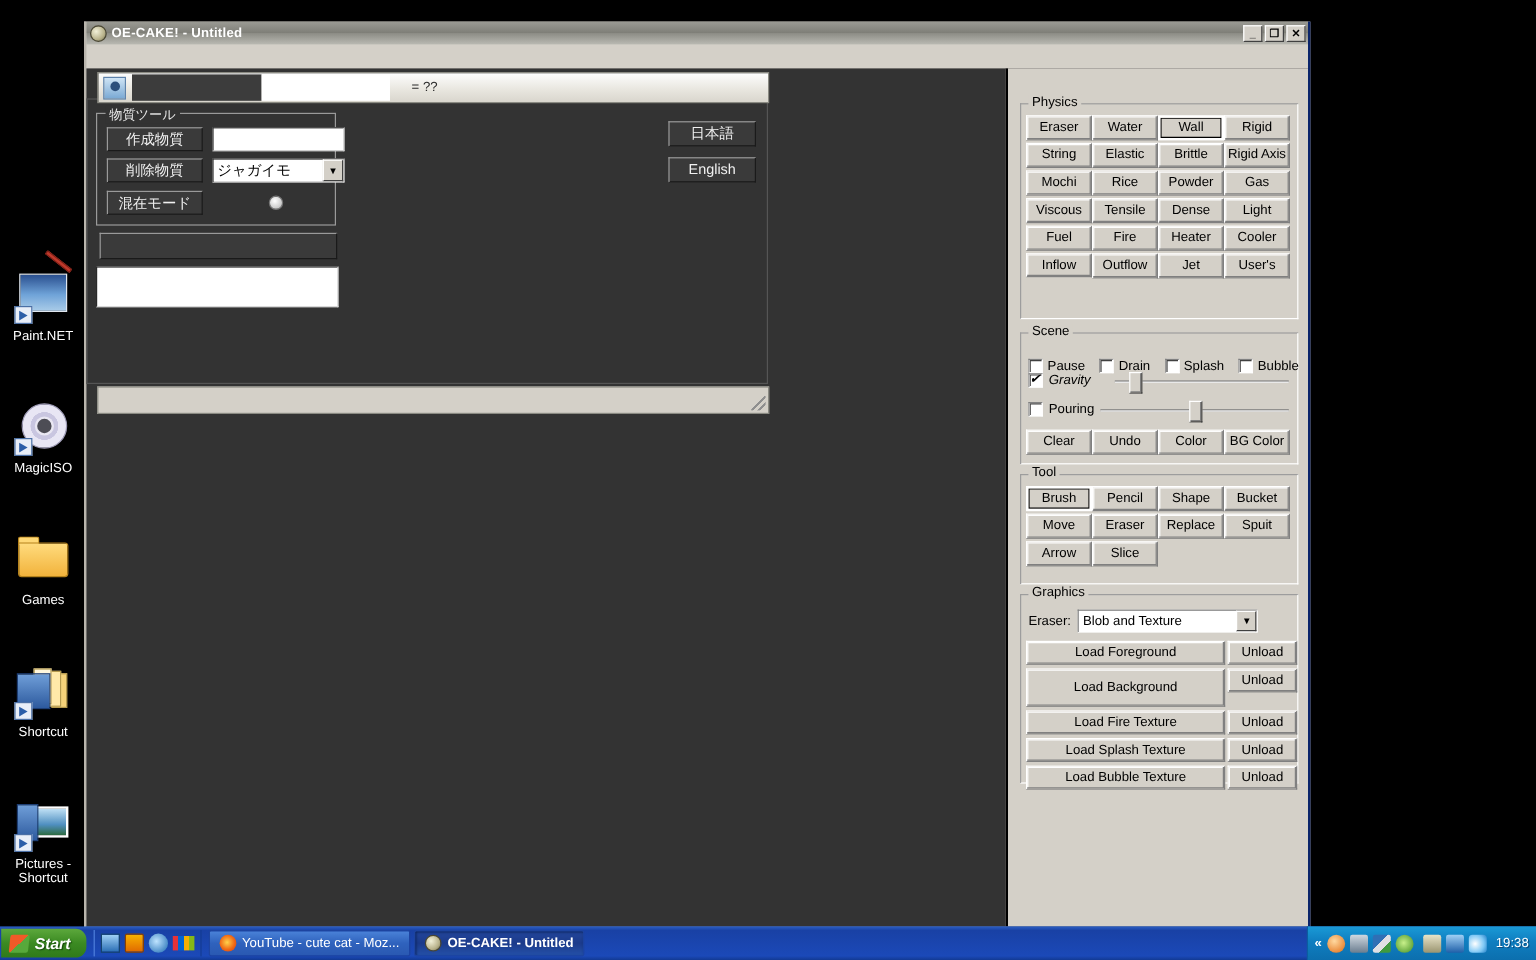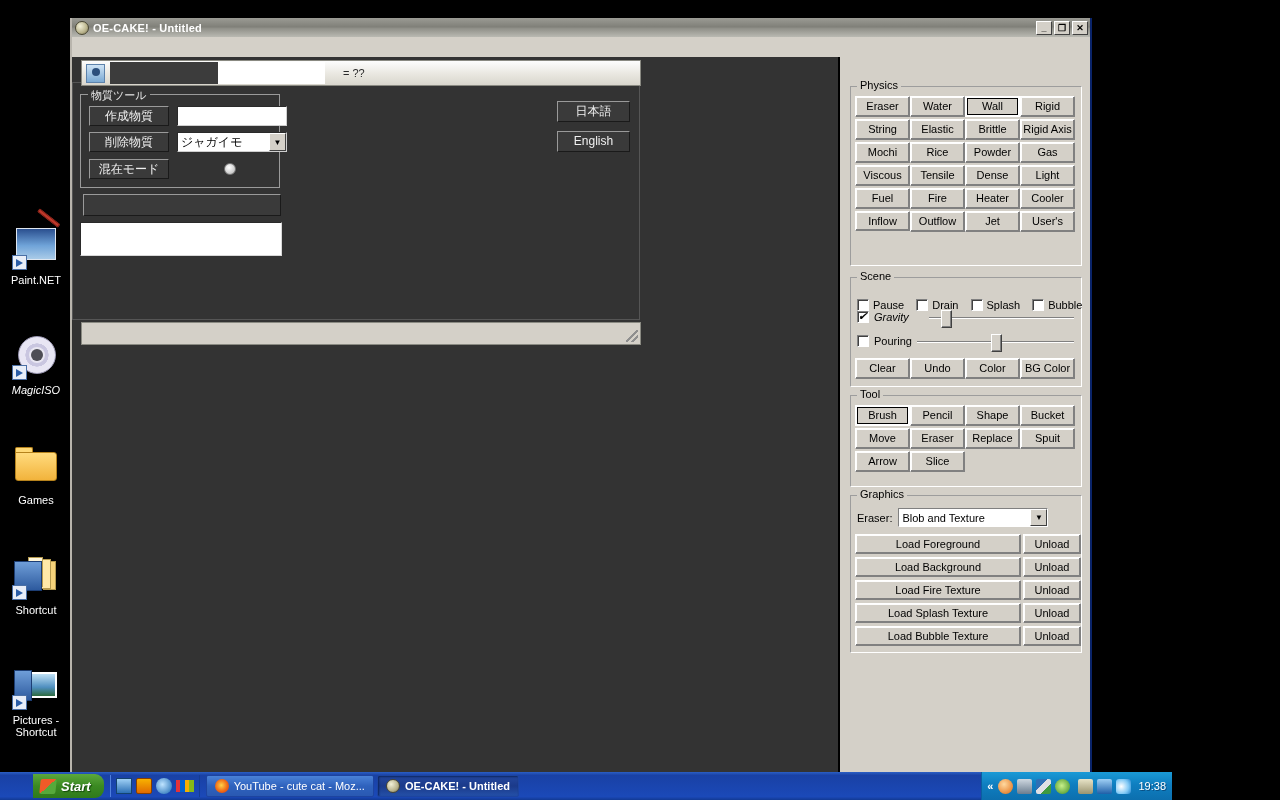--- a/index.html
+++ b/index.html
@@ -158,23 +158,23 @@
   .cb.on:after{ content:"✔"; position:absolute; left:0px; top:-3px;
      font-size:11px; color:#000; line-height:14px;}
   .slider{ position:relative; height:14px; }
   .slider .trk{ position:absolute; left:0; right:0; top:6px; height:2px;
      background:#808080; border-bottom:1px solid #fff;}
   .slider .thm{ position:absolute; top:-1px; width:11px; height:18px; background:#d4d0c8;
      border:1px solid; border-color:#fff #404040 #404040 #fff;
      box-shadow:inset -1px -1px 0 #808080;}
 
   
-  #taskbar{ position:absolute; left:0; bottom:0; width:1172px; height:28px;
+  #taskbar{ position:absolute; left:0; bottom:0; width:1280px; height:28px;
      background:linear-gradient(#2b5fc4,#1941a5 12%,#1b49b8 88%,#123a94);
-     display:flex; align-items:center;padding-left:32px; }
+     display:flex; align-items:center; }
   #start{ height:24px; margin-left:1px; padding:0 13px 0 7px;
      background:linear-gradient(#5ca83c,#3b8a22 50%,#2f7a1a);
      border-radius:0 9px 9px 0; color:#fff; font-weight:bold; font-size:13px;
      display:flex;align-items:center;gap:5px; font-style:italic;
      text-shadow:1px 1px 1px #14470a;}
   #start .flag{ width:16px;height:15px; background:
      linear-gradient(135deg,#f05a28 0 50%, #57a93b 50% 100%);
      border-radius:2px; transform:skewX(-6deg); flex:0 0 auto;}
   .ql{ display:flex; align-items:center; gap:4px; margin:0 6px; padding:0 5px;
      border-left:1px solid #4f7fdd; border-right:1px solid #143c94; height:22px;}
@@ -200,21 +200,21 @@
 
   <div class="desk-icon ico-paint" style="left:0px; top:222px;">
     <div class="glyph">
       <div class="pic"></div>
         <div class="brush"></div>
       <div class="shortcut-arrow"></div>
     </div>
     <span class="lbl">Paint.NET</span>
   </div>
 
-  <div class="desk-icon ico-cd" style="left:0px; top:332px;font-style:italic;">
+  <div class="desk-icon ico-cd" style="left:0px; top:332px;">
     <div class="glyph">
       <div class="disc"></div>
         <div class="hole"></div>
       <div class="shortcut-arrow"></div>
     </div>
     <span class="lbl">MagicISO</span>
   </div>
 
   <div class="desk-icon ico-folder" style="left:0px; top:442px;">
     <div class="glyph">
@@ -404,21 +404,21 @@
           <div class="jcombo" style="width:150px; height:19px; font-size:11px;
                       border-color:#808080 #fff #fff #808080;">
             <span>Blob and Texture</span>
             <span class="arrow">▼</span>
           </div>
         </div>
 
         <div style="position:absolute; left:4px; top:38px; width:224px; display:grid; grid-template-columns:166px 58px; gap:3px 2px;">
           <div class="btn" style="height:20px">Load Foreground</div>
           <div class="btn" style="height:20px">Unload</div>
-          <div class="btn" style="height:20px">Load Background</div>
+          <div class="btn" style="height:32px">Load Background</div>
           <div class="btn" style="height:20px">Unload</div>
           <div class="btn" style="height:20px">Load Fire Texture</div>
           <div class="btn" style="height:20px">Unload</div>
           <div class="btn" style="height:20px">Load Splash Texture</div>
           <div class="btn" style="height:20px">Unload</div>
           <div class="btn" style="height:20px">Load Bubble Texture</div>
           <div class="btn" style="height:20px">Unload</div>
         </div>
       </div>
 

